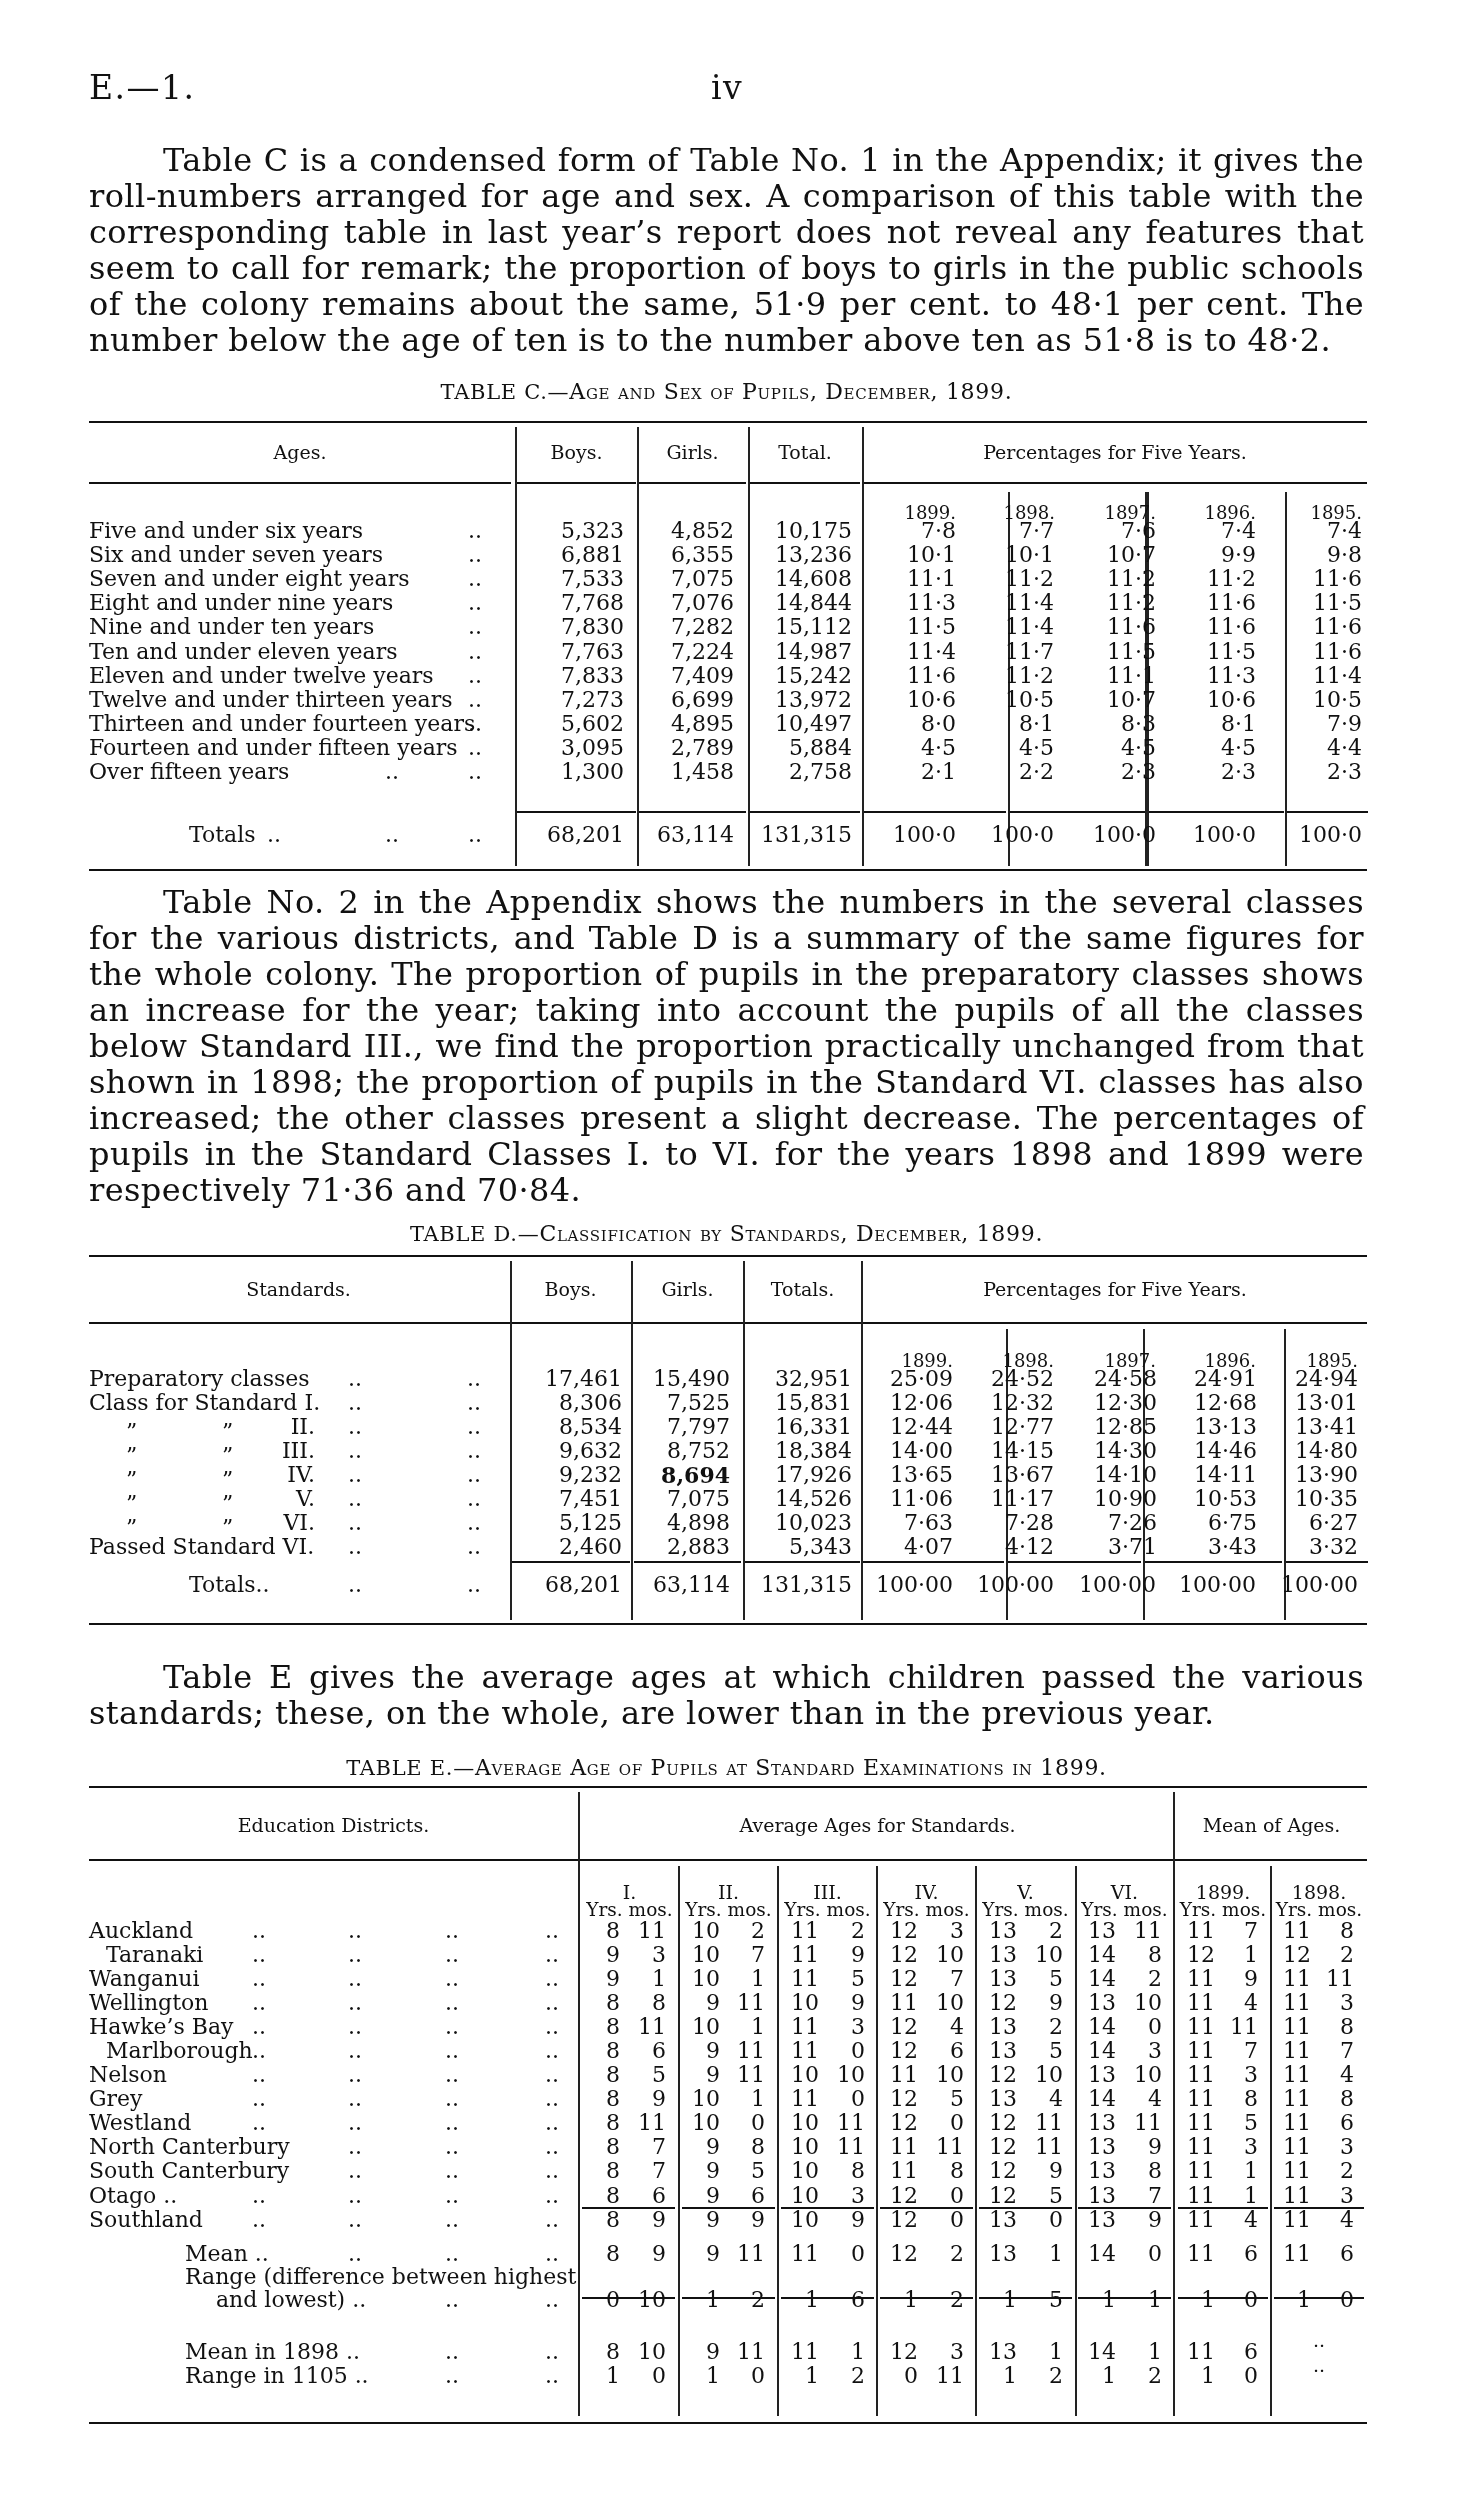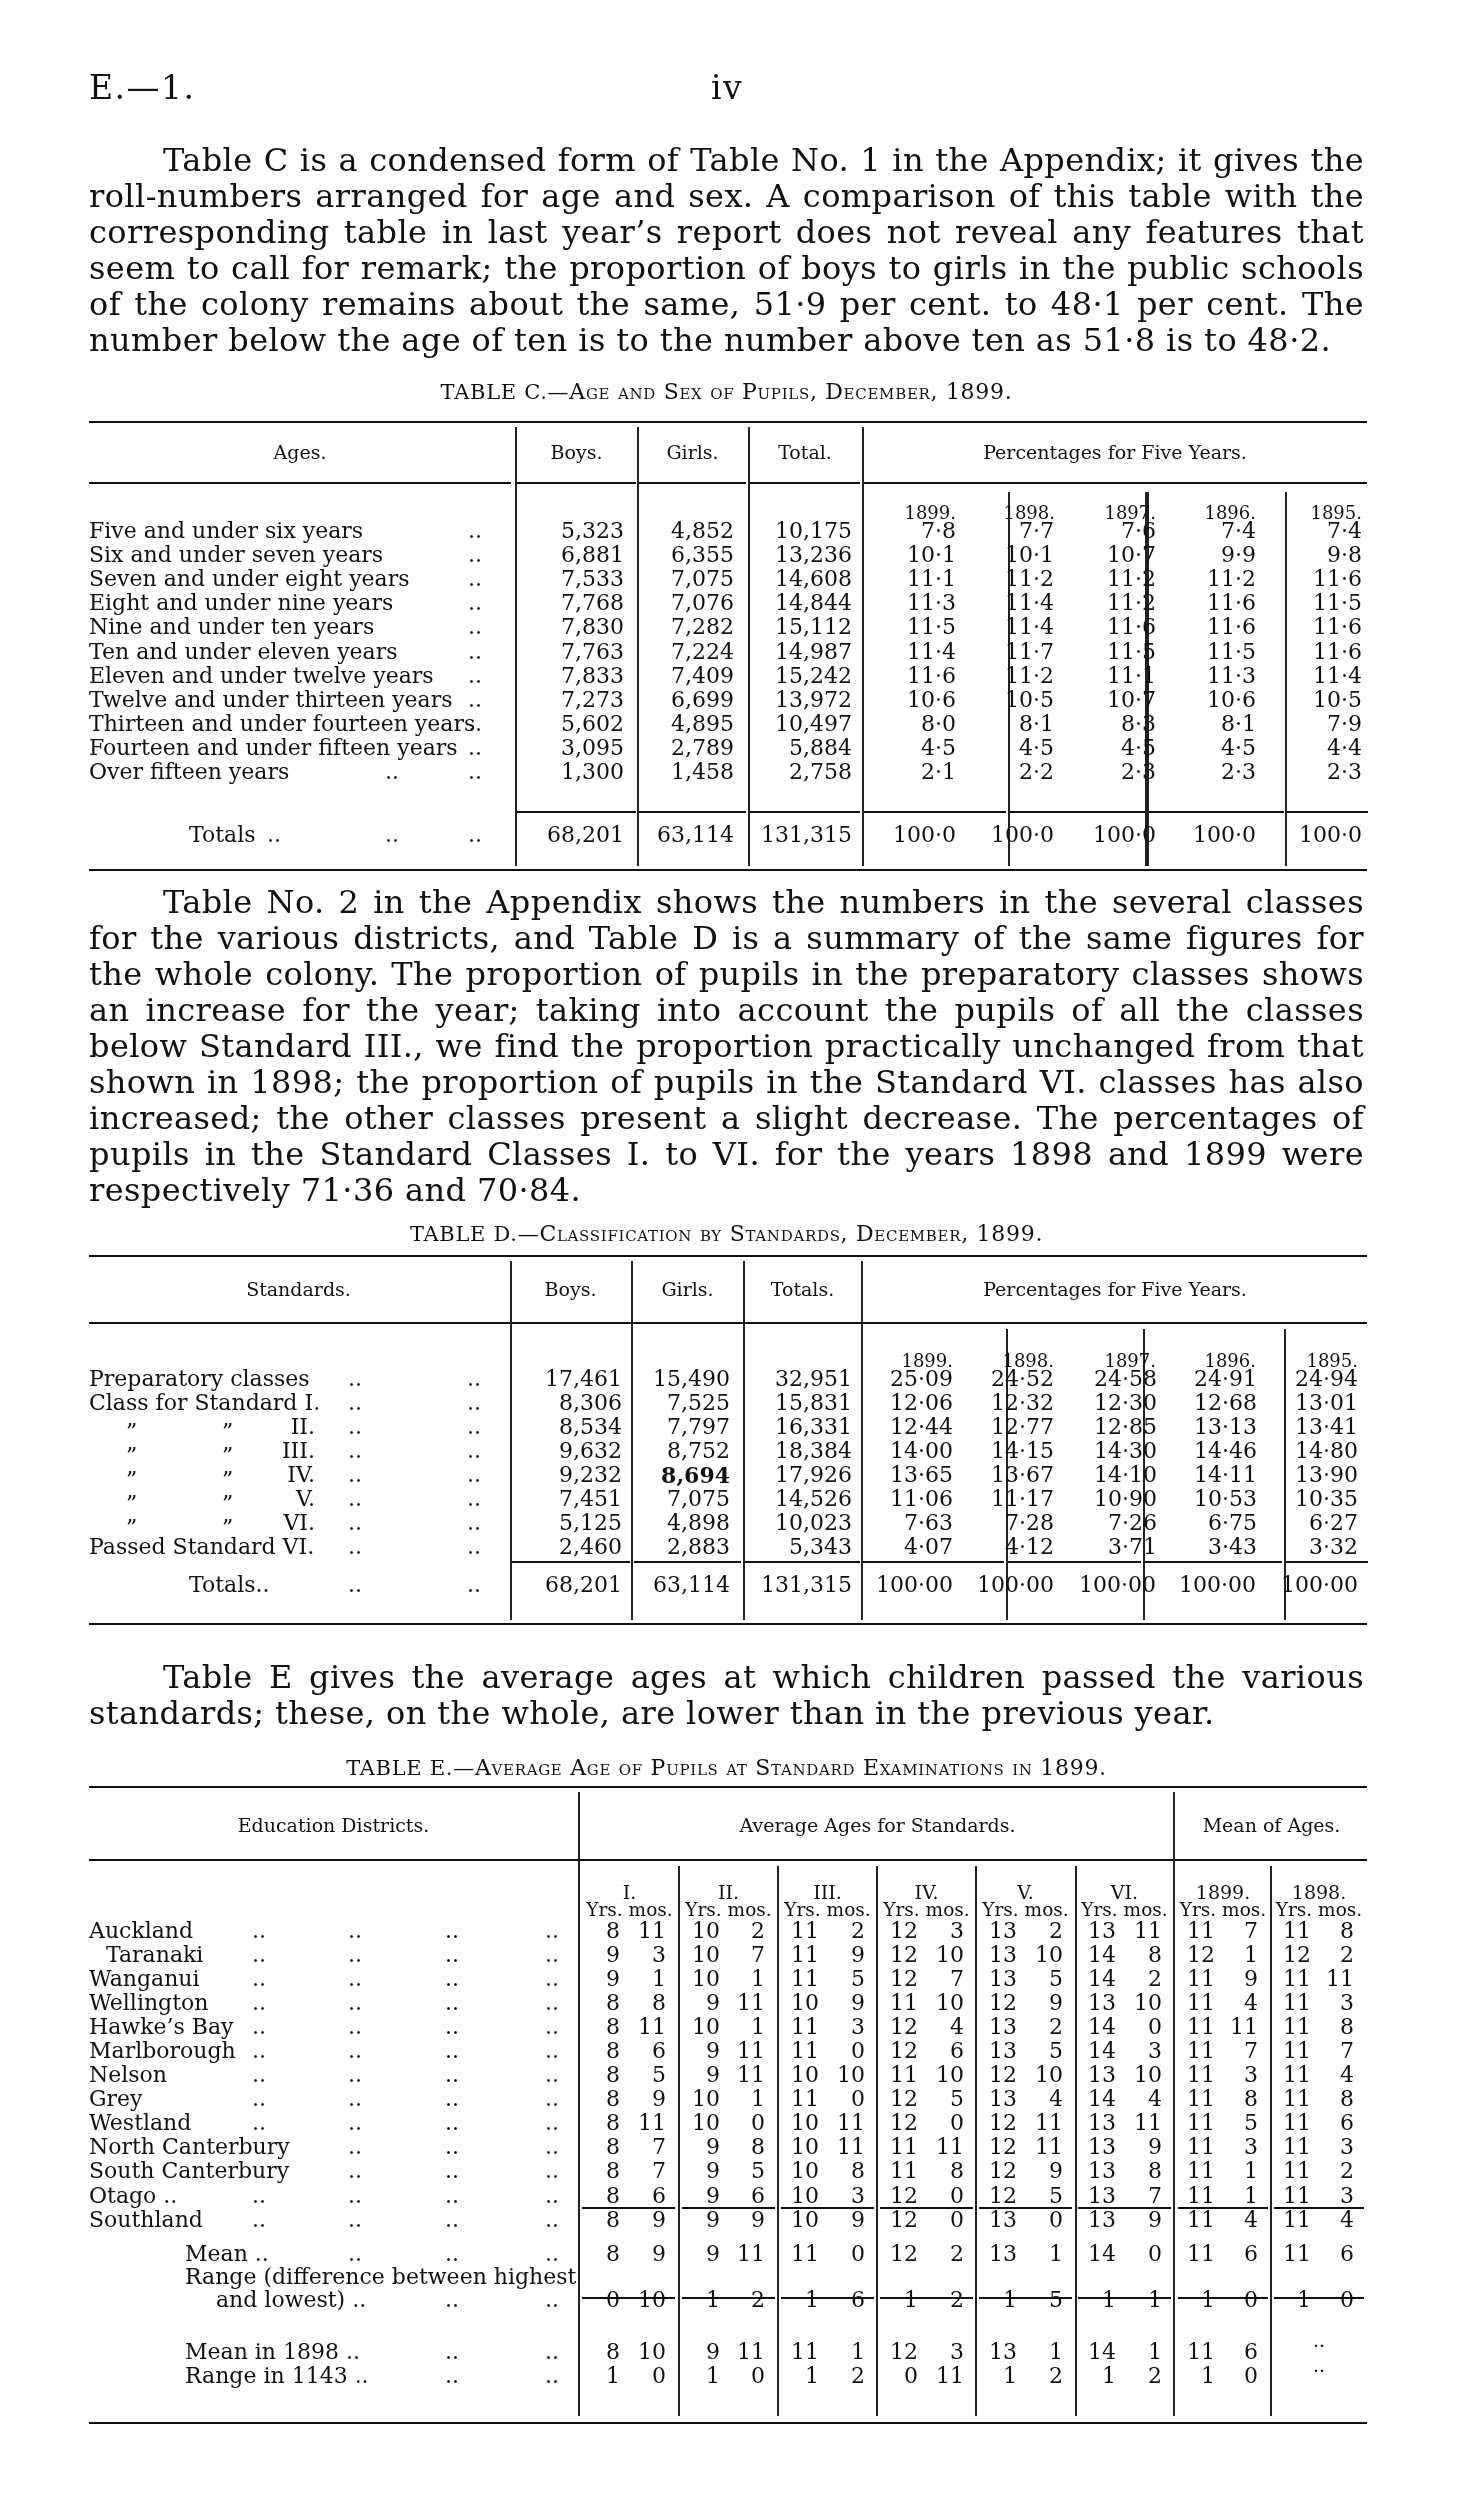--- a/index.html
+++ b/index.html
@@ -486,21 +486,21 @@
     <div class="cell" style="left: 880px; width: 38px; top: 2015px;">12</div>
     <div class="cell" style="left: 922px; width: 42px; top: 2015px;">4</div>
     <div class="cell" style="left: 979px; width: 38px; top: 2015px;">13</div>
     <div class="cell" style="left: 1021px; width: 42px; top: 2015px;">2</div>
     <div class="cell" style="left: 1078px; width: 38px; top: 2015px;">14</div>
     <div class="cell" style="left: 1120px; width: 42px; top: 2015px;">0</div>
     <div class="cell" style="left: 1178px; width: 37px; top: 2015px;">11</div>
     <div class="cell" style="left: 1218px; width: 40px; top: 2015px;">11</div>
     <div class="cell" style="left: 1274px; width: 37px; top: 2015px;">11</div>
     <div class="cell" style="left: 1314px; width: 40px; top: 2015px;">8</div>
-    <div class="lbl" style="left: 89px; top: 2039px;">Marlborough</div>
+    <div class="lbl" style="left: 106px; top: 2039px;">Marlborough</div>
     <div class="dots" style="left: 252px; top: 2039px;">..</div>
     <div class="dots" style="left: 348px; top: 2039px;">..</div>
     <div class="dots" style="left: 445px; top: 2039px;">..</div>
     <div class="dots" style="left: 545px; top: 2039px;">..</div>
     <div class="cell" style="left: 582px; width: 38px; top: 2039px;">8</div>
     <div class="cell" style="left: 624px; width: 42px; top: 2039px;">6</div>
     <div class="cell" style="left: 682px; width: 38px; top: 2039px;">9</div>
     <div class="cell" style="left: 723px; width: 42px; top: 2039px;">11</div>
     <div class="cell" style="left: 781px; width: 38px; top: 2039px;">11</div>
     <div class="cell" style="left: 823px; width: 42px; top: 2039px;">0</div>
@@ -710,21 +710,21 @@
     <div class="cell" style="left: 823px; width: 42px; top: 2340px;">1</div>
     <div class="cell" style="left: 880px; width: 38px; top: 2340px;">12</div>
     <div class="cell" style="left: 922px; width: 42px; top: 2340px;">3</div>
     <div class="cell" style="left: 979px; width: 38px; top: 2340px;">13</div>
     <div class="cell" style="left: 1021px; width: 42px; top: 2340px;">1</div>
     <div class="cell" style="left: 1078px; width: 38px; top: 2340px;">14</div>
     <div class="cell" style="left: 1120px; width: 42px; top: 2340px;">1</div>
     <div class="cell" style="left: 1178px; width: 37px; top: 2340px;">11</div>
     <div class="cell" style="left: 1218px; width: 40px; top: 2340px;">6</div>
     <div class="sub" style="left: 1271px; width: 96px; top: 2329px;">..</div>
-    <div class="lbl" style="left: 185px; top: 2364px;">Range in 1143 ..</div>
+    <div class="lbl" style="left: 185px; top: 2364px;">Range in 1105 ..</div>
     <div class="dots" style="left: 445px; top: 2364px;">..</div>
     <div class="dots" style="left: 545px; top: 2364px;">..</div>
     <div class="cell" style="left: 582px; width: 38px; top: 2364px;">1</div>
     <div class="cell" style="left: 624px; width: 42px; top: 2364px;">0</div>
     <div class="cell" style="left: 682px; width: 38px; top: 2364px;">1</div>
     <div class="cell" style="left: 723px; width: 42px; top: 2364px;">0</div>
     <div class="cell" style="left: 781px; width: 38px; top: 2364px;">1</div>
     <div class="cell" style="left: 823px; width: 42px; top: 2364px;">2</div>
     <div class="cell" style="left: 880px; width: 38px; top: 2364px;">0</div>
     <div class="cell" style="left: 922px; width: 42px; top: 2364px;">11</div>

